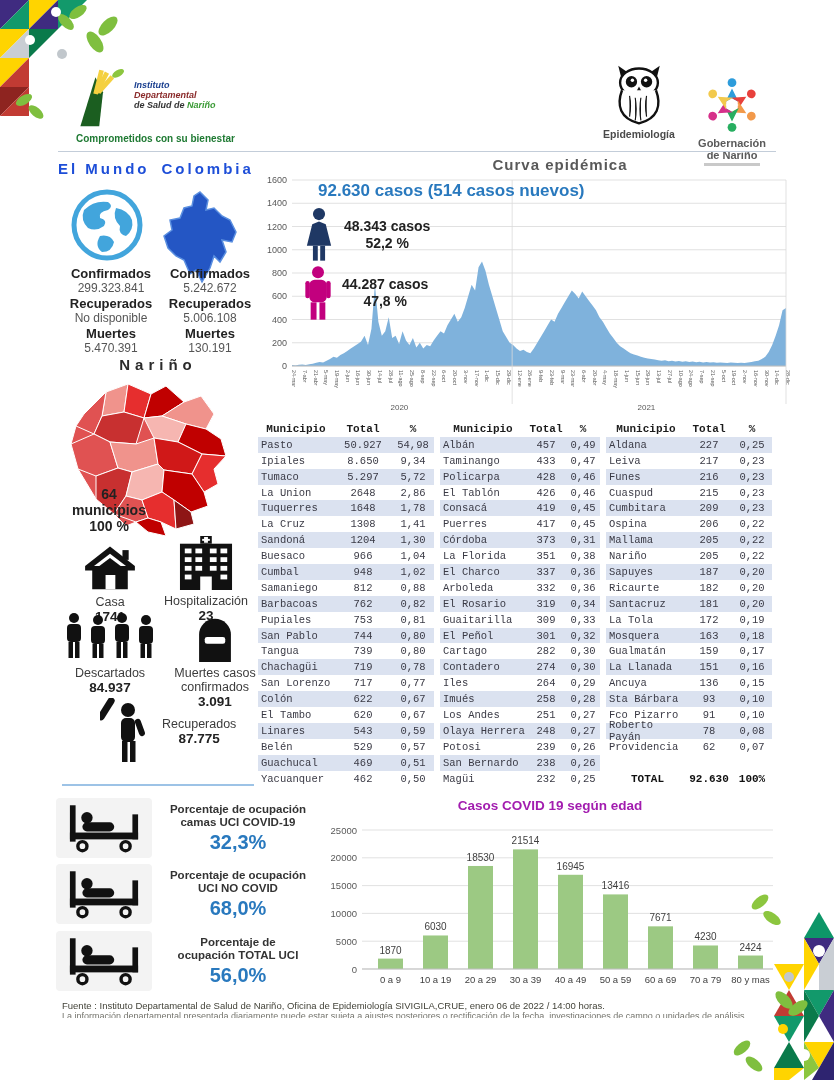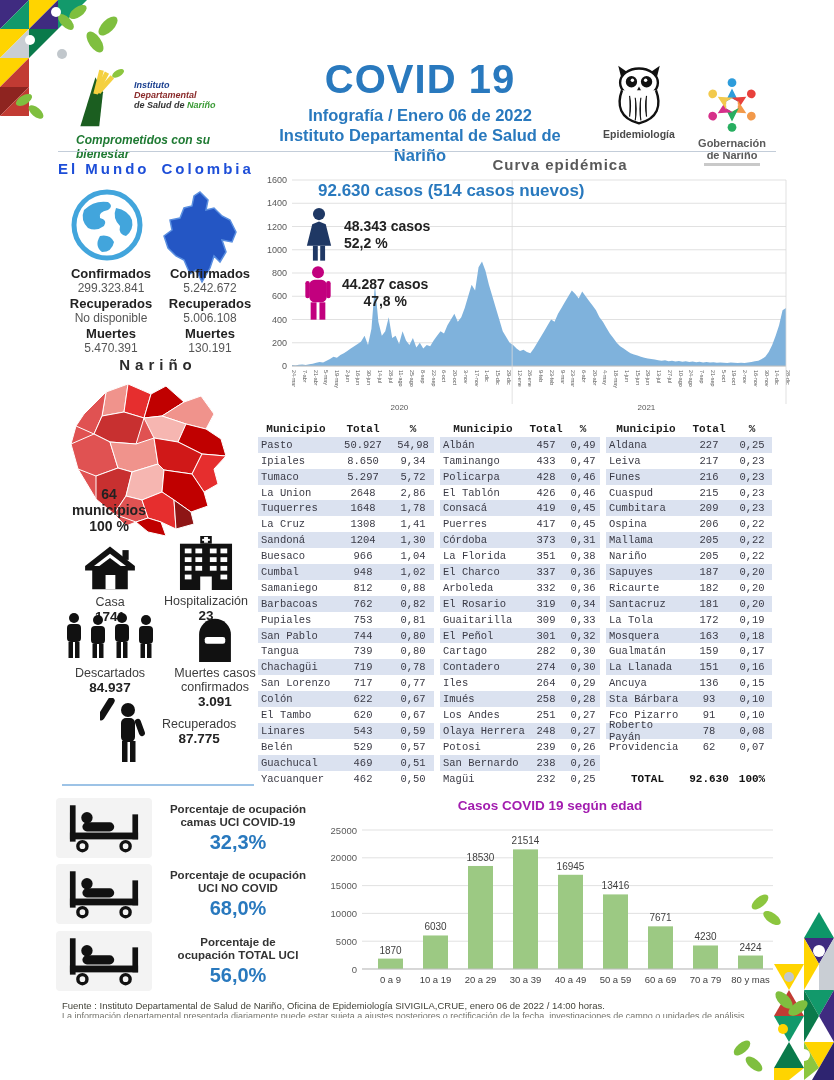--- a/index.html
+++ b/index.html
@@ -1,21 +1,21 @@
 <!DOCTYPE html>
 <html><head>
 <meta charset="utf-8">
 <style>
   html,body{margin:0;padding:0;background:#fff;}
   .page{position:relative;width:834px;height:1080px;background:#fff;overflow:hidden;
         font-family:"Liberation Sans",sans-serif;color:#333;}
   .abs{position:absolute;}
   
   .inst-text div{font-size:9px;font-weight:bold;font-style:italic;line-height:10px;}
-  .inst-tag{font-size:12px;font-weight:bold;font-style:italic;color:#1f7a33;margin-top:3px;}
+  .inst-tag{font-size:10px;font-weight:bold;color:#1f7a33;margin-top:3px;}
   .main-title{font-size:40px;font-weight:bold;color:#2979BE;letter-spacing:1px;line-height:42px;}
   .main-sub{font-size:16.5px;font-weight:bold;color:#2979BE;line-height:20px;}
   .logo-label{font-size:10.5px;font-weight:bold;color:#4a4a4a;text-align:center;}
   .gov-text{font-size:11px;font-weight:bold;color:#5a5a5a;text-align:center;line-height:12px;}
   .gov-tagline{height:3px;width:56px;background:#c9c9c9;margin:2px auto 0;}
   .header-rule{left:58px;top:151px;width:718px;height:1px;background:#c3cdd9;}
   
   .wc-heading{left:58px;top:160px;width:200px;display:flex;gap:12px;
               font-size:15px;font-weight:bold;letter-spacing:3px;color:#1d4ed8;}
   .stats{width:106px;text-align:center;}
@@ -101,25 +101,20 @@
       <div class="inst-text">
         <div style="color:#1a3f8f;margin-top:16px">Instituto</div>
         <div style="color:#8a2a2a">Departamental</div>
         <div style="color:#333"><span>de Salud de</span>
           <span style="color:#3a9a35">Nariño</span></div>
       </div>
     </div>
     <div class="inst-tag">Comprometidos con su bienestar</div>
   </div>
 
-  <div class="abs" style="left:255px;top:58px;width:330px;text-align:center">
-    <div class="main-title">COVID 19</div>
-    <div class="main-sub" style="margin-top:5px">Infografía / Enero 06 de 2022</div>
-    <div class="main-sub">Instituto Departamental de Salud de Nariño</div>
-  </div>
 
   <div class="abs" style="left:598px;top:60px;width:82px">
     <svg width="64" height="68" viewBox="0 0 64 72" style="display:block;margin:0 auto">
       <polygon points="10,6 24,16 14,22" fill="#111"></polygon>
       <polygon points="54,6 40,16 50,22" fill="#111"></polygon>
       <ellipse cx="32" cy="24" rx="20" ry="15" fill="#fff" stroke="#111" stroke-width="2.5"></ellipse>
       <circle cx="24" cy="23" r="6" fill="#111"></circle>
         <circle cx="40" cy="23" r="6" fill="#111"></circle>
       <circle cx="25" cy="21.5" r="1.8" fill="#fff"></circle>
         <circle cx="39" cy="21.5" r="1.8" fill="#fff"></circle>
@@ -477,21 +472,21 @@
     <svg width="34" height="54" viewBox="0 0 24 40">
       <g fill="#1F3864">
         <circle cx="12" cy="4.5" r="4.5"></circle>
         <polygon points="12,10 17,12 21,28 3,28 7,12"></polygon>
         <rect x="7.5" y="28" width="3.6" height="11"></rect>
         <rect x="12.9" y="28" width="3.6" height="11"></rect>
       </g>
     </svg>
     <div class="gender-text">
       <div>48.343 casos</div>
-      <div style="">52,2 %</div>
+      <div style="text-align:center">52,2 %</div>
     </div>
   </div>
 
   <div class="abs gender-row" style="left:302px;top:266px">
     <svg width="32" height="54" viewBox="0 0 24 40">
       <g fill="#C2007E">
         <circle cx="12" cy="4.5" r="4.5"></circle>
         <rect x="5.5" y="10" width="13" height="17" rx="4"></rect>
         <rect x="2.5" y="11" width="3.4" height="13" rx="1.7"></rect>
         <rect x="18.1" y="11" width="3.4" height="13" rx="1.7"></rect>

